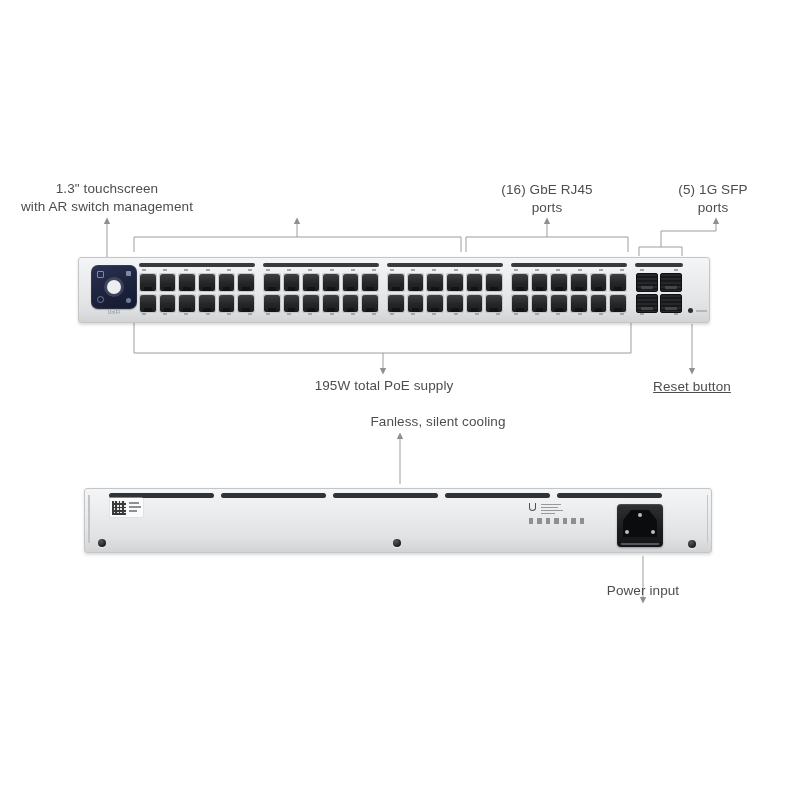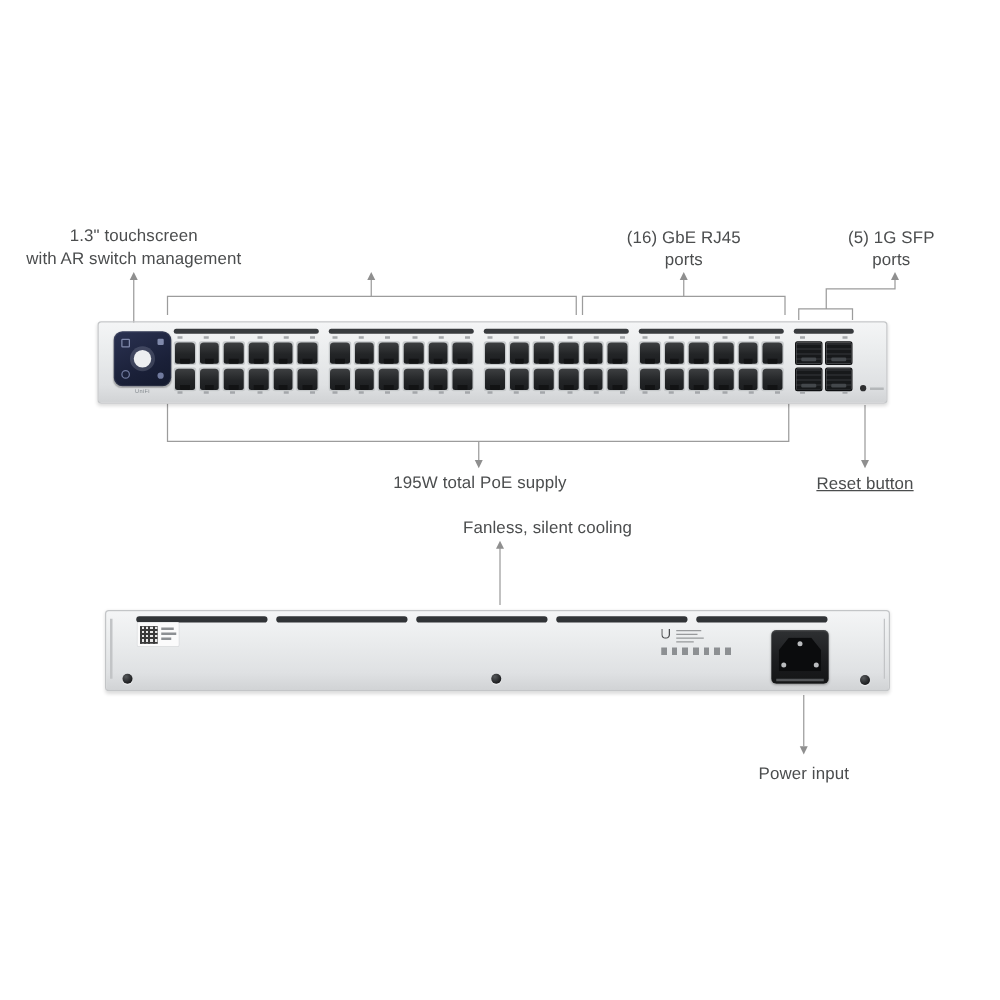--- a/index.html
+++ b/index.html
@@ -122,21 +122,21 @@
 
   <div class="callout" style="left:107px;top:180px;">1.3" touchscreen
 with AR switch management</div>
   <div class="callout" style="left:547px;top:181px;">(16) GbE RJ45
 ports</div>
   <div class="callout" style="left:713px;top:181px;">(5) 1G SFP
 ports</div>
   <div class="callout" style="left:384px;top:377px;">195W total PoE supply</div>
   <div class="callout" style="left:692px;top:378px;text-decoration:underline;">Reset button</div>
   <div class="callout" style="left:410px;top:413px;margin-left:28px;">Fanless, silent cooling</div>
-  <div class="callout" style="left:643px;top:610px;">Power input</div>
+  <div class="callout" style="left:643px;top:582px;">Power input</div>
 
   <div id="front-panel" class="chassis">
     <div class="screen">
       <div class="scorn tl"></div>
       <div class="scorn tr"></div>
       <div class="scorn bl"></div>
       <div class="scorn br"></div>
       <div class="dial"></div>
     </div>
     <div class="unifi-logo">UniFi</div>

